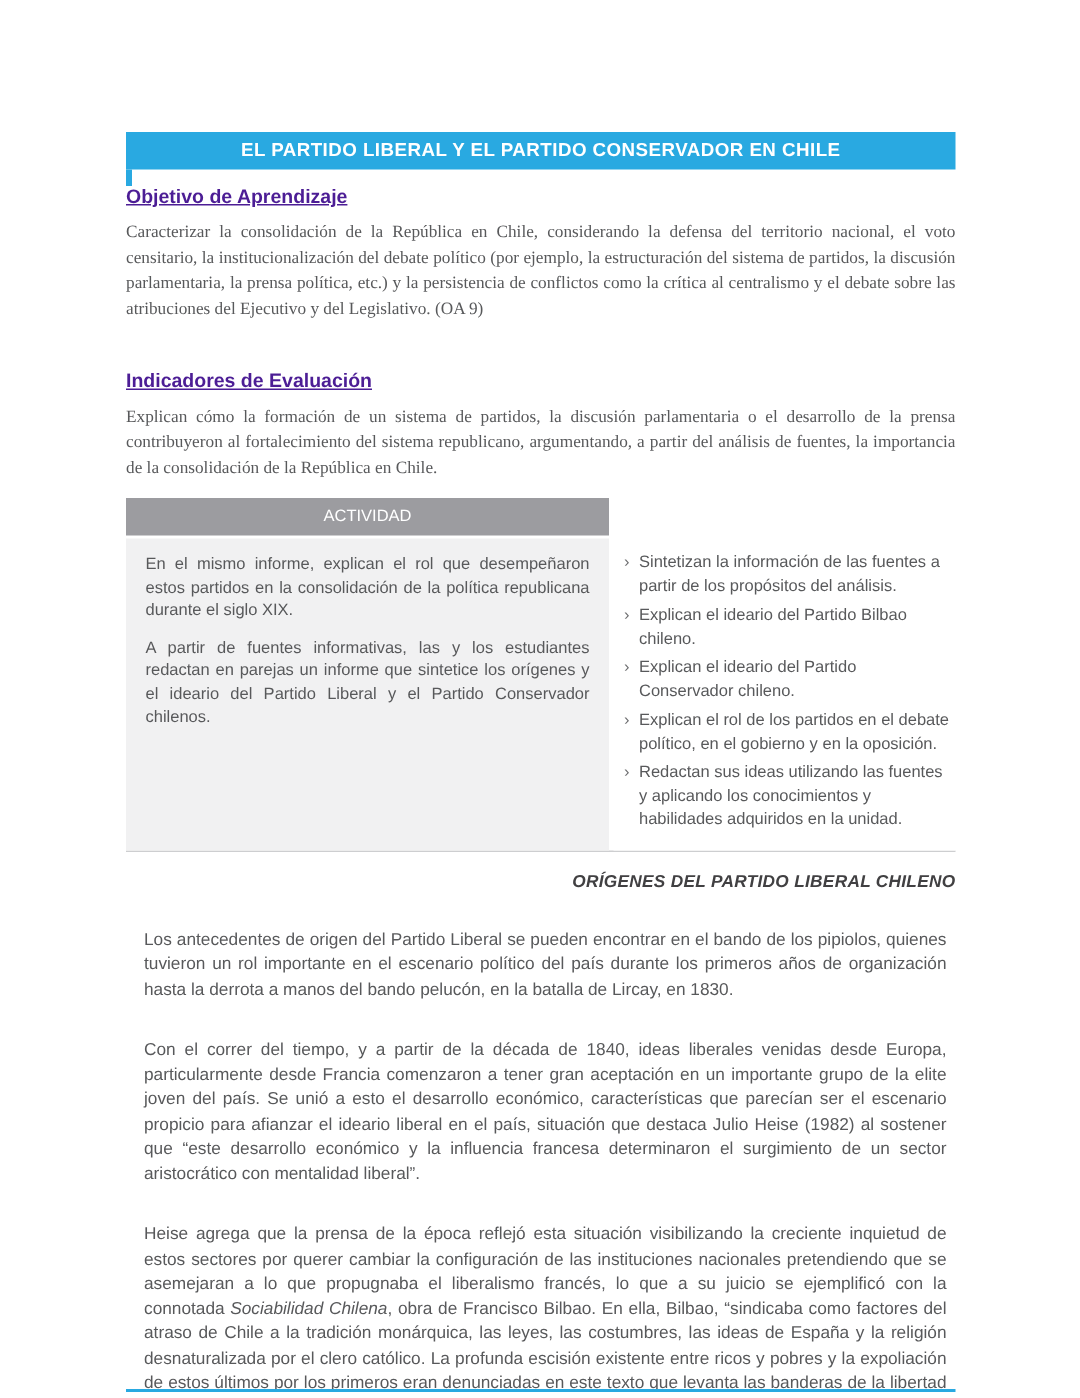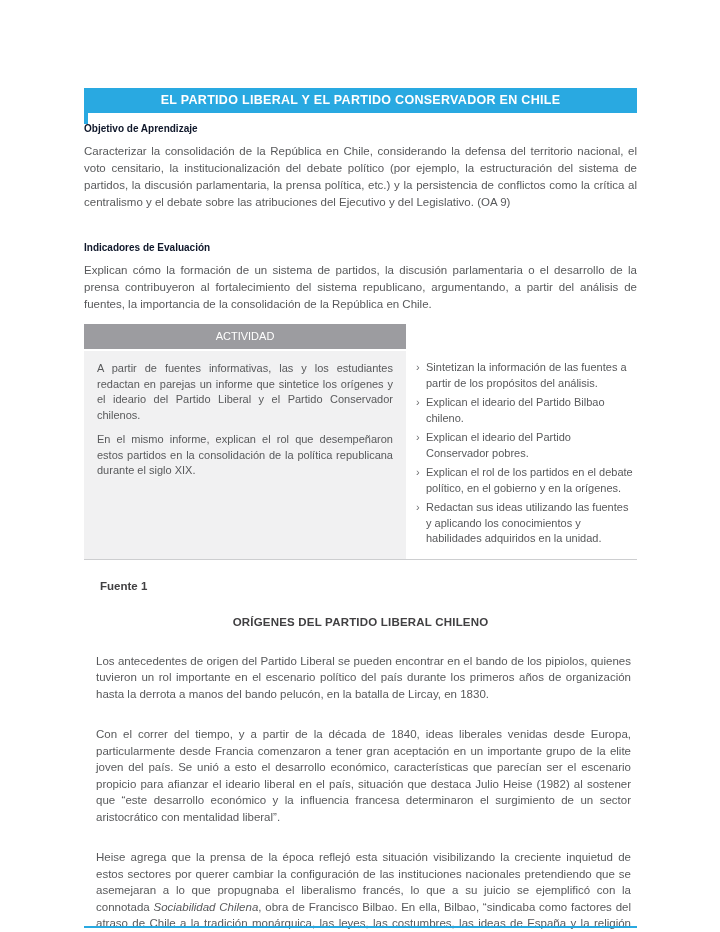--- a/index.html
+++ b/index.html
@@ -20,28 +20,29 @@
     color: #ffffff;
     font-size: 12.5px; font-weight: bold;
     text-align: center; letter-spacing: 0.3px;
   }
   .title-bar-stub {
     position: absolute; left: 0; top: 25px;
     width: 4px; height: 11px; background: #29a9e1;
   }
 
   .sec-heading {
-    color: #0f172a; font-size: 10px; font-weight: bold;
+    color: #4c1d95; font-size: 13px; font-weight: bold;
     margin-top: 10px;
+    text-decoration: underline;
   }
   .sec-heading.second { margin-top: 31px; }
 
   .body-text {
     font-size: 11.5px; line-height: 17px;
-    text-align: justify; margin-top: 9px;
+    text-align: justify; margin-top: 9px; font-family: Liberation Serif, serif;
   }
 
   .eval-table { margin-top: 11px; border-bottom: 1px solid #cdced0; }
   .t-row { display: flex; gap: 3px; }
   .t-head { margin-bottom: 2px; }
   .t-cell.left  { width: 322px; flex: none; }
   .t-cell.right { flex: 1; }
   .th {
     background: #9c9ca0; color: #ffffff;
     height: 25px; line-height: 25px;
@@ -57,23 +58,24 @@
   .td.right { background: #ffffff; padding: 9px 2px 8px 7px; }
   .crit-item { display: flex; margin-bottom: 4px; }
   .crit-marker { flex: none; width: 10px; color: #6d6e70; }
   .crit-text { flex: 1; }
 
   .fuente-label {
     margin: 20px 0 0 16px;
     font-size: 11.5px; font-weight: bold; color: #414042;
   }
   .fuente-title {
-    margin-top: 24px; text-align: center;
+    margin-top: 14px; text-align: right;
     font-size: 11.5px; font-weight: bold; color: #414042;
     letter-spacing: 0.2px;
+    font-style: italic;
   }
   .source-body { padding: 1px 6px 0 12px; }
   .source-body p {
     font-size: 11.5px; line-height: 16.5px;
     text-align: justify; margin-top: 24px;
   }
   .source-body em { }
   .footer-rule {
     position: absolute; left: 84px; right: 83px; top: 926px;
     height: 2px; background: #29a9e1;
@@ -95,49 +97,48 @@
 
     <div class="sec-heading second">Indicadores de Evaluación</div>
     <p class="body-text">Explican cómo la formación de un sistema de partidos, la discusión parlamentaria o el desarrollo de la prensa contribuyeron al fortalecimiento del sistema republicano, argumentando, a partir del análisis de fuentes, la importancia de la consolidación de la República en Chile.</p>
 
     <div class="eval-table">
       <div class="t-row t-head">
         <div class="t-cell left th">ACTIVIDAD</div>
       </div>
       <div class="t-row t-body">
         <div class="t-cell left td">
+          <p>En el mismo informe, explican el rol que desempeñaron estos partidos en la consolidación de la política republicana durante el siglo XIX.</p>
           <p>A partir de fuentes informativas, las y los estudiantes redactan en parejas un informe que sintetice los orígenes y el ideario del Partido Liberal y el Partido Conservador chilenos.</p>
-          <p>En el mismo informe, explican el rol que desempeñaron estos partidos en la consolidación de la política republicana durante el siglo XIX.</p>
         </div>
         <div class="t-cell right td">
           <div class="crit-item">
             <span class="crit-marker">›</span>
             <span class="crit-text">Sintetizan la información de las fuentes a partir de los propósitos del análisis.</span>
           </div>
           <div class="crit-item">
             <span class="crit-marker">›</span>
             <span class="crit-text">Explican el ideario del Partido Bilbao chileno.</span>
           </div>
           <div class="crit-item">
             <span class="crit-marker">›</span>
-            <span class="crit-text">Explican el ideario del Partido Conservador pobres.</span>
+            <span class="crit-text">Explican el ideario del Partido Conservador chileno.</span>
           </div>
           <div class="crit-item">
             <span class="crit-marker">›</span>
-            <span class="crit-text">Explican el rol de los partidos en el debate político, en el gobierno y en la orígenes.</span>
+            <span class="crit-text">Explican el rol de los partidos en el debate político, en el gobierno y en la oposición.</span>
           </div>
           <div class="crit-item">
             <span class="crit-marker">›</span>
             <span class="crit-text">Redactan sus ideas utilizando las fuentes y aplicando los conocimientos y habilidades adquiridos en la unidad.</span>
           </div>
         </div>
       </div>
     </div>
 
-    <div class="fuente-label">Fuente 1</div>
     <div class="fuente-title">ORÍGENES DEL PARTIDO LIBERAL CHILENO</div>
 
     <div class="source-body">
       <p><span>Los antecedentes de origen del Partido Liberal se pueden encontrar en el bando de los pipiolos, quienes tuvieron un rol importante en el escenario político del país durante los primeros años de organización hasta la derrota a manos del bando pelucón, en la batalla de Lircay, en 1830.</span></p>
       <p><span>Con el correr del tiempo, y a partir de la década de 1840, ideas liberales venidas desde Europa, particularmente desde Francia comenzaron a tener gran aceptación en un importante grupo de la elite joven del país. Se unió a esto el desarrollo económico, características que parecían ser el escenario propicio para afianzar el ideario liberal en el país, situación que destaca Julio Heise (1982) al sostener que “este desarrollo económico y la influencia francesa determinaron el surgimiento de un sector aristocrático con mentalidad liberal”.</span></p>
       <p><span>Heise agrega que la prensa de la época reflejó esta situación visibilizando la creciente inquietud de estos sectores por querer cambiar la configuración de las instituciones nacionales pretendiendo que se asemejaran a lo que propugnaba el liberalismo francés, lo que a su juicio se ejemplificó con la connotada </span><em>Sociabilidad Chilena</em><span>, obra de Francisco Bilbao. En ella, Bilbao, “sindicaba como factores del atraso de Chile a la tradición monárquica, las leyes, las costumbres, las ideas de España y la religión desnaturalizada por el clero católico. La profunda escisión existente entre ricos y pobres y la expoliación de estos últimos por los primeros eran denunciadas en este texto que levanta las banderas de la libertad y la igualdad política y social”.</span></p>
     </div>
 
   </div>
 

